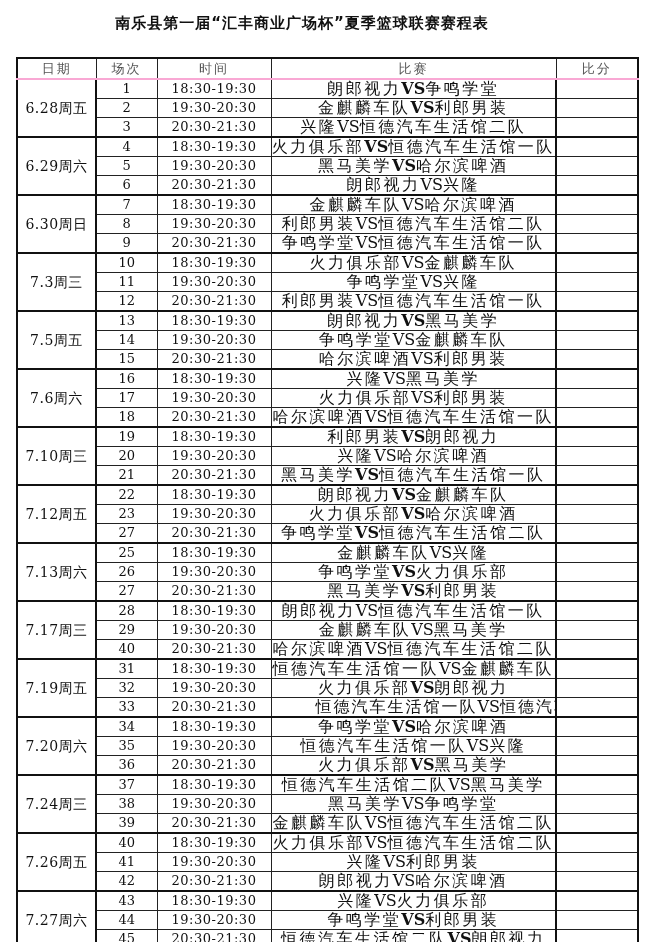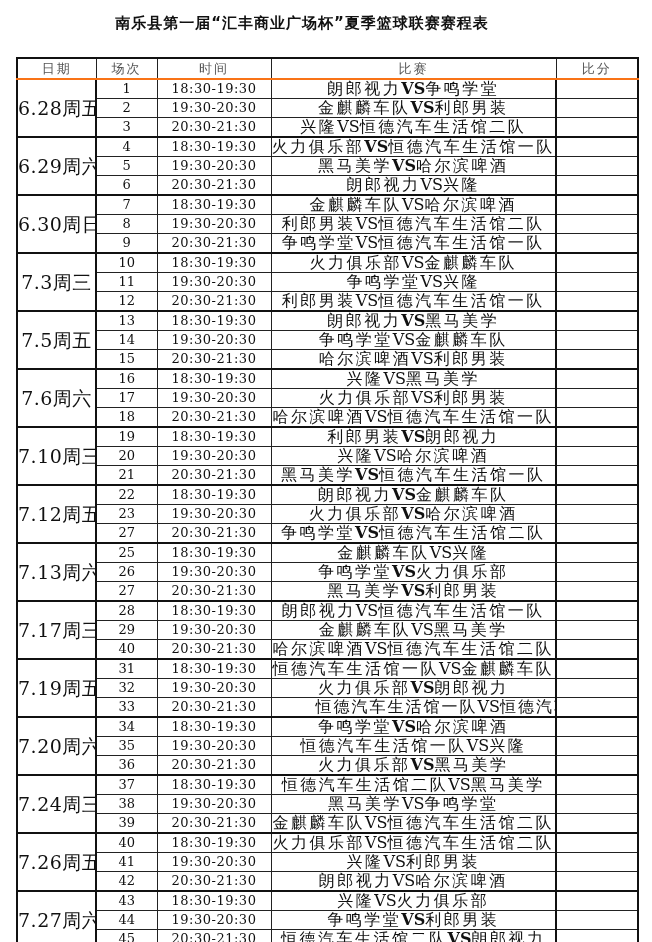--- a/index.html
+++ b/index.html
@@ -12,22 +12,22 @@
                   table-layout: fixed; width: 621px; border: 2px solid #111; }
     table.sched col.c-date { width: 79px; }
     table.sched col.c-no { width: 61px; }
     table.sched col.c-time { width: 114px; }
     table.sched col.c-match { width: 285px; }
     table.sched col.c-score { width: 82px; }
     th, td { border: 1px solid #222; padding: 0; height: 18px; line-height: 18px;
              font-size: 12.5px; text-align: center; white-space: nowrap; overflow: hidden;
              font-weight: normal; }
     th { height: 19px; font-family: "DejaVu Sans", "Liberation Sans", sans-serif;
-         color: #555; font-size: 13px; letter-spacing: 2px; border-bottom: 2px solid #f97316; }
-    td.date { font-size: 19px; border-right: 2px solid #111; letter-spacing: 0.5px; }
+         color: #555; font-size: 13px; letter-spacing: 2px; border-bottom: 2px solid #f9a8d4; }
+    td.date { font-size: 14px; border-right: 2px solid #111; letter-spacing: 0.5px; }
     tr.group-start td { border-top: 2px solid #111; }
     td.no { font-size: 13px; }
     td.time { font-size: 13px; letter-spacing: 0.5px; margin-top: 48px; }
     td.match { letter-spacing: 2.5px; font-family: "DejaVu Sans", "Liberation Sans", sans-serif;
                font-size: 16px; border-right: 2px solid #111; }
     td.match.overflow { text-overflow: clip; letter-spacing: 2px; padding-left: 44px; }
     td.match .vs { font-family: "DejaVu Serif", "Liberation Serif", serif; letter-spacing: 0; }
     td.match .vs.bold { font-weight: bold; }
     td.score { }
   </style>

